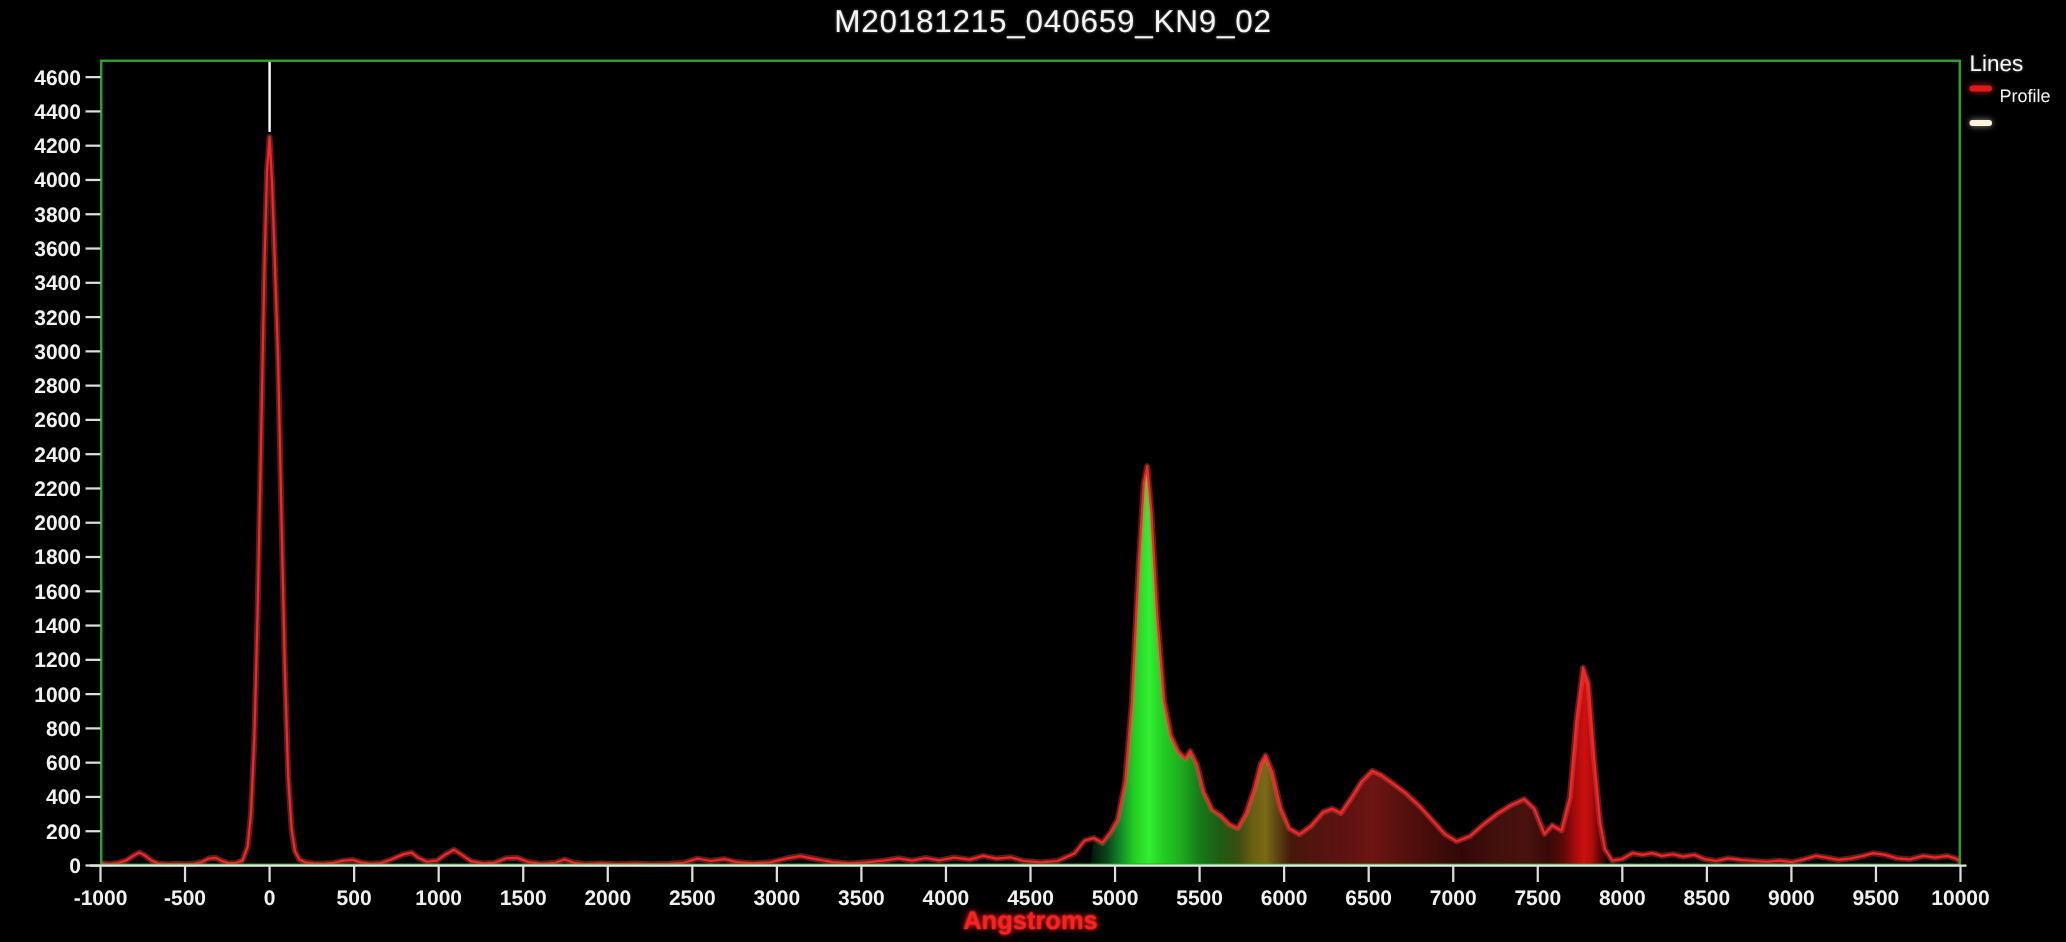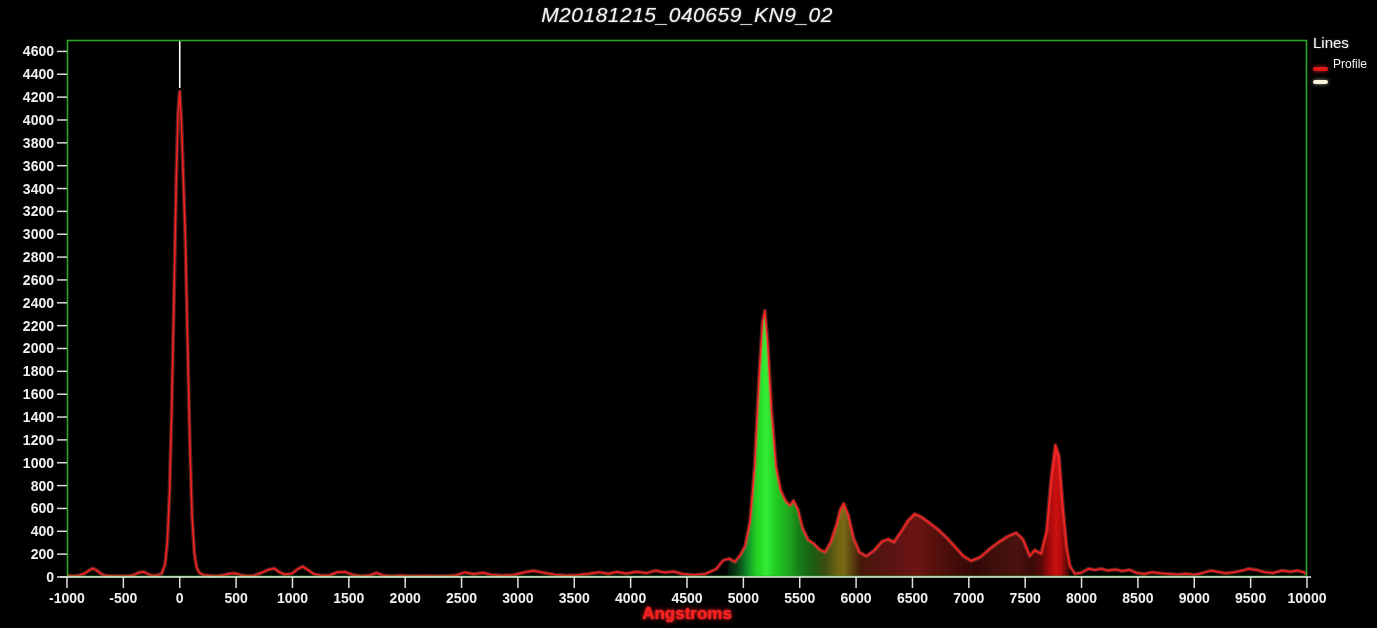--- a/index.html
+++ b/index.html
@@ -1,35 +1,34 @@
 <!DOCTYPE html>
 <html><head>
 <meta charset="utf-8">
 <style>
   html,body{margin:0;padding:0;background:#000;}
   .stage{
     position:relative;width:1377px;height:628px;background:#000;overflow:hidden;
     font-family:"Liberation Sans","DejaVu Sans",sans-serif;
   }
   .title{
-    position:absolute;left:67px;top:3px;width:1240px;text-align:center;
+    position:absolute;left:82px;top:3px;width:1240px;text-align:center;
     color:#f5f5f5;font-size:21px;letter-spacing:0.5px;
     text-shadow:0 0 2px rgba(255,255,255,.45);
-    font-style:italic;
   }
   .xlabel{
     position:absolute;left:67px;top:604px;width:1240px;text-align:center;
     font-size:17px;font-weight:bold;color:#ff1f1f;
     text-shadow:0 0 5px rgba(255,30,30,.95),0 0 2px rgba(255,80,80,.9);
   }
   .legend{
     position:absolute;left:1313px;top:34px;width:64px;color:#fff;
   }
   .legend-title{font-size:15px;color:#f8f8f8;margin-bottom:4px;text-shadow:0 0 2px rgba(255,255,255,.4);}
-  .legend-item{display:flex;align-items:flex-end;margin:6px 0 9px 0;}
+  .legend-item{display:flex;align-items:flex-start;margin:6px 0 9px 0;}
   .legend-swatch{display:inline-block;width:15px;height:4px;border-radius:2px;margin-right:5px;flex:0 0 auto;}
   .legend-label{font-size:12px;color:#f2f2f2;white-space:nowrap;}
   svg{position:absolute;left:0;top:0;}
 </style>
 </head>
 <body>
 
 <div class="stage">
   <svg id="plot" width="1377" height="628">
       <defs>

